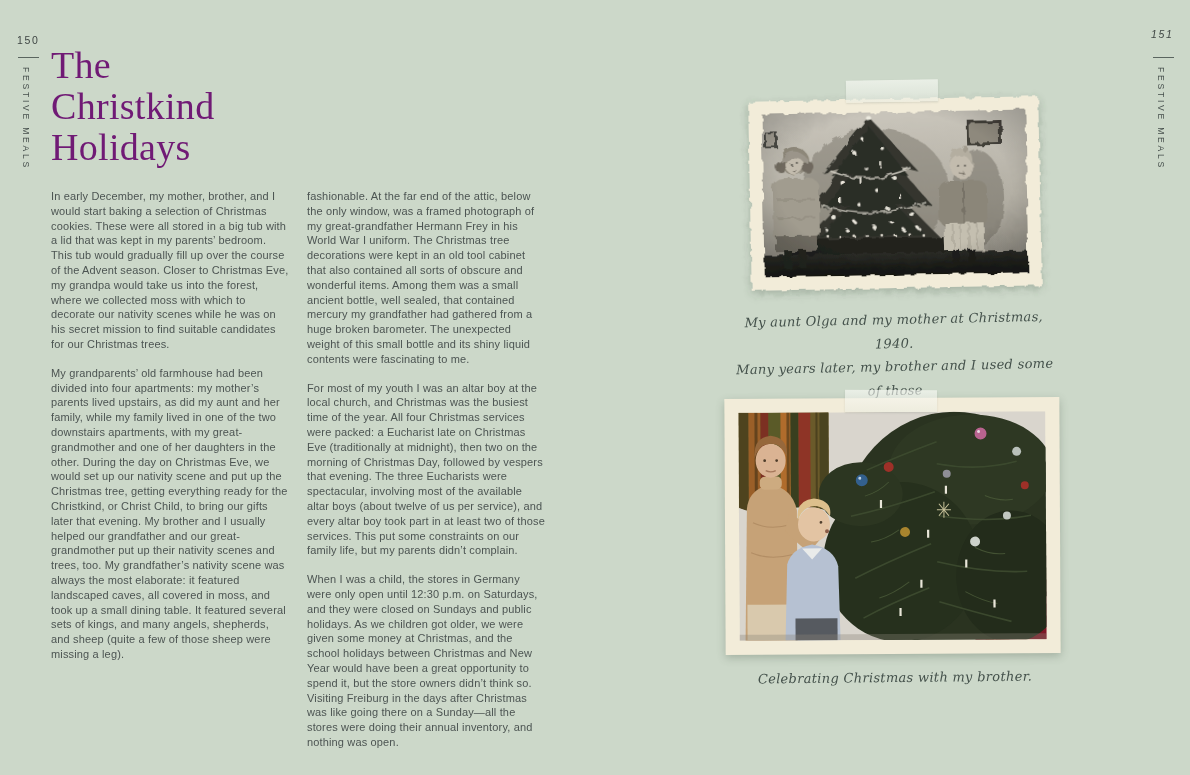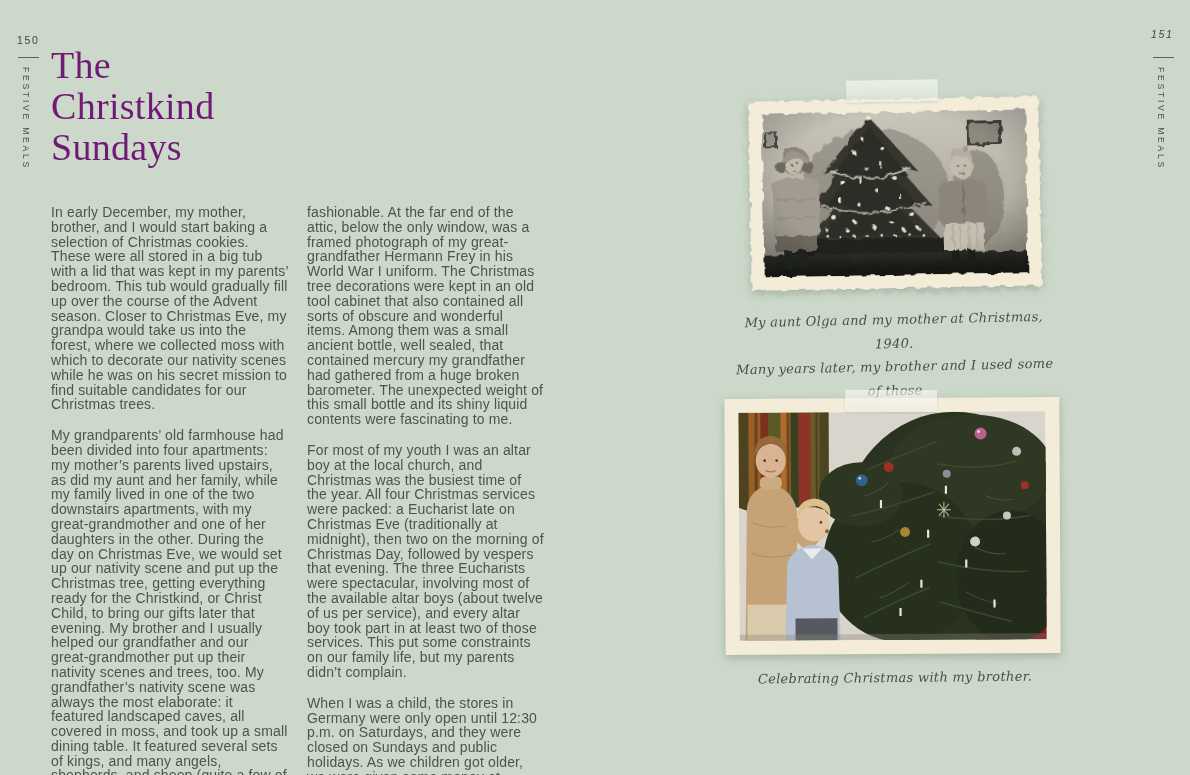--- a/index.html
+++ b/index.html
@@ -22,22 +22,22 @@
   .title{
     font-family:"Liberation Serif","DejaVu Serif",serif;
     font-size:38px;line-height:41px;color:#701a75;
     font-weight:400;letter-spacing:.3px;
   }
 
   
   .cols{display:flex;gap:18px;}
   .col{width:238px;}
   .col p{
-    margin:16px 0 14px 0;
-    font-size:14px;line-height:14.8px;color:#4c5452;letter-spacing:.15px;
+    margin:0 0 14px 0;
+    font-size:11px;line-height:14.8px;color:#4c5452;letter-spacing:.15px;
   }
   .it{}
 
   
   .photo-card{
     position:absolute;background:#f2ecd9;
     box-shadow:0 3px 8px rgba(70,85,70,.30);
   }
   #photo1{left:750px;top:99px;width:290px;height:189px;transform:rotate(-1.1deg);filter:url(#deckle);}
   #photo2{left:725px;top:398px;width:335px;height:256px;transform:rotate(-0.3deg);}
@@ -74,21 +74,21 @@
 
 <div class="abs" style="left:0;top:0;width:1190px;height:775px;">
 
   <div class="abs pagenum" style="left:17px;top:34px;">150</div>
   <div class="abs margin-rule" style="left:18px;top:57px;"></div>
   <div class="abs vlabel" style="left:21px;top:67px;">FESTIVE MEALS</div>
 
   <div class="abs title" style="left:51px;top:45px;">
     <div>The</div>
     <div>Christkind</div>
-    <div>Sundays</div>
+    <div>Holidays</div>
   </div>
 
   <div class="abs cols" style="left:51px;top:189px;width:494px;">
     <div class="col">
       <p>In early December, my mother, brother, and I would start baking a selection of Christmas cookies. These were all stored in a big tub with a lid that was kept in my parents’ bedroom. This tub would gradually fill up over the course of the Advent season. Closer to Christmas Eve, my grandpa would take us into the forest, where we collected moss with which to decorate our nativity scenes while he was on his secret mission to find suitable candidates for our Christmas trees.</p>
       <p><span>My grandparents’ old farmhouse had been divided into four apartments: my mother’s parents lived upstairs, as did my aunt and her family, while my family lived in one of the two downstairs apartments, with my great-grandmother and one of her daughters in the other. During the day on Christmas Eve, we would set up our nativity scene and put up the Christmas tree, getting everything ready for the </span><span class="it">Christkind</span><span>, or Christ Child, to bring our gifts later that evening. My brother and I usually helped our grandfather and our great-grandmother put up their nativity scenes and trees, too. My grandfather’s nativity scene was always the most elaborate: it featured landscaped caves, all covered in moss, and took up a small dining table. It featured several sets of kings, and many angels, shepherds, and sheep (quite a few of those sheep were missing a leg).</span></p>
     </div>
     <div class="col">
       <p>fashionable. At the far end of the attic, below the only window, was a framed photograph of my great-grandfather Hermann Frey in his World War I uniform. The Christmas tree decorations were kept in an old tool cabinet that also contained all sorts of obscure and wonderful items. Among them was a small ancient bottle, well sealed, that contained mercury my grandfather had gathered from a huge broken barometer. The unexpected weight of this small bottle and its shiny liquid contents were fascinating to me.</p>
       <p>For most of my youth I was an altar boy at the local church, and Christmas was the busiest time of the year. All four Christmas services were packed: a Eucharist late on Christmas Eve (traditionally at midnight), then two on the morning of Christmas Day, followed by vespers that evening. The three Eucharists were spectacular, involving most of the available altar boys (about twelve of us per service), and every altar boy took part in at least two of those services. This put some constraints on our family life, but my parents didn’t complain.</p>

